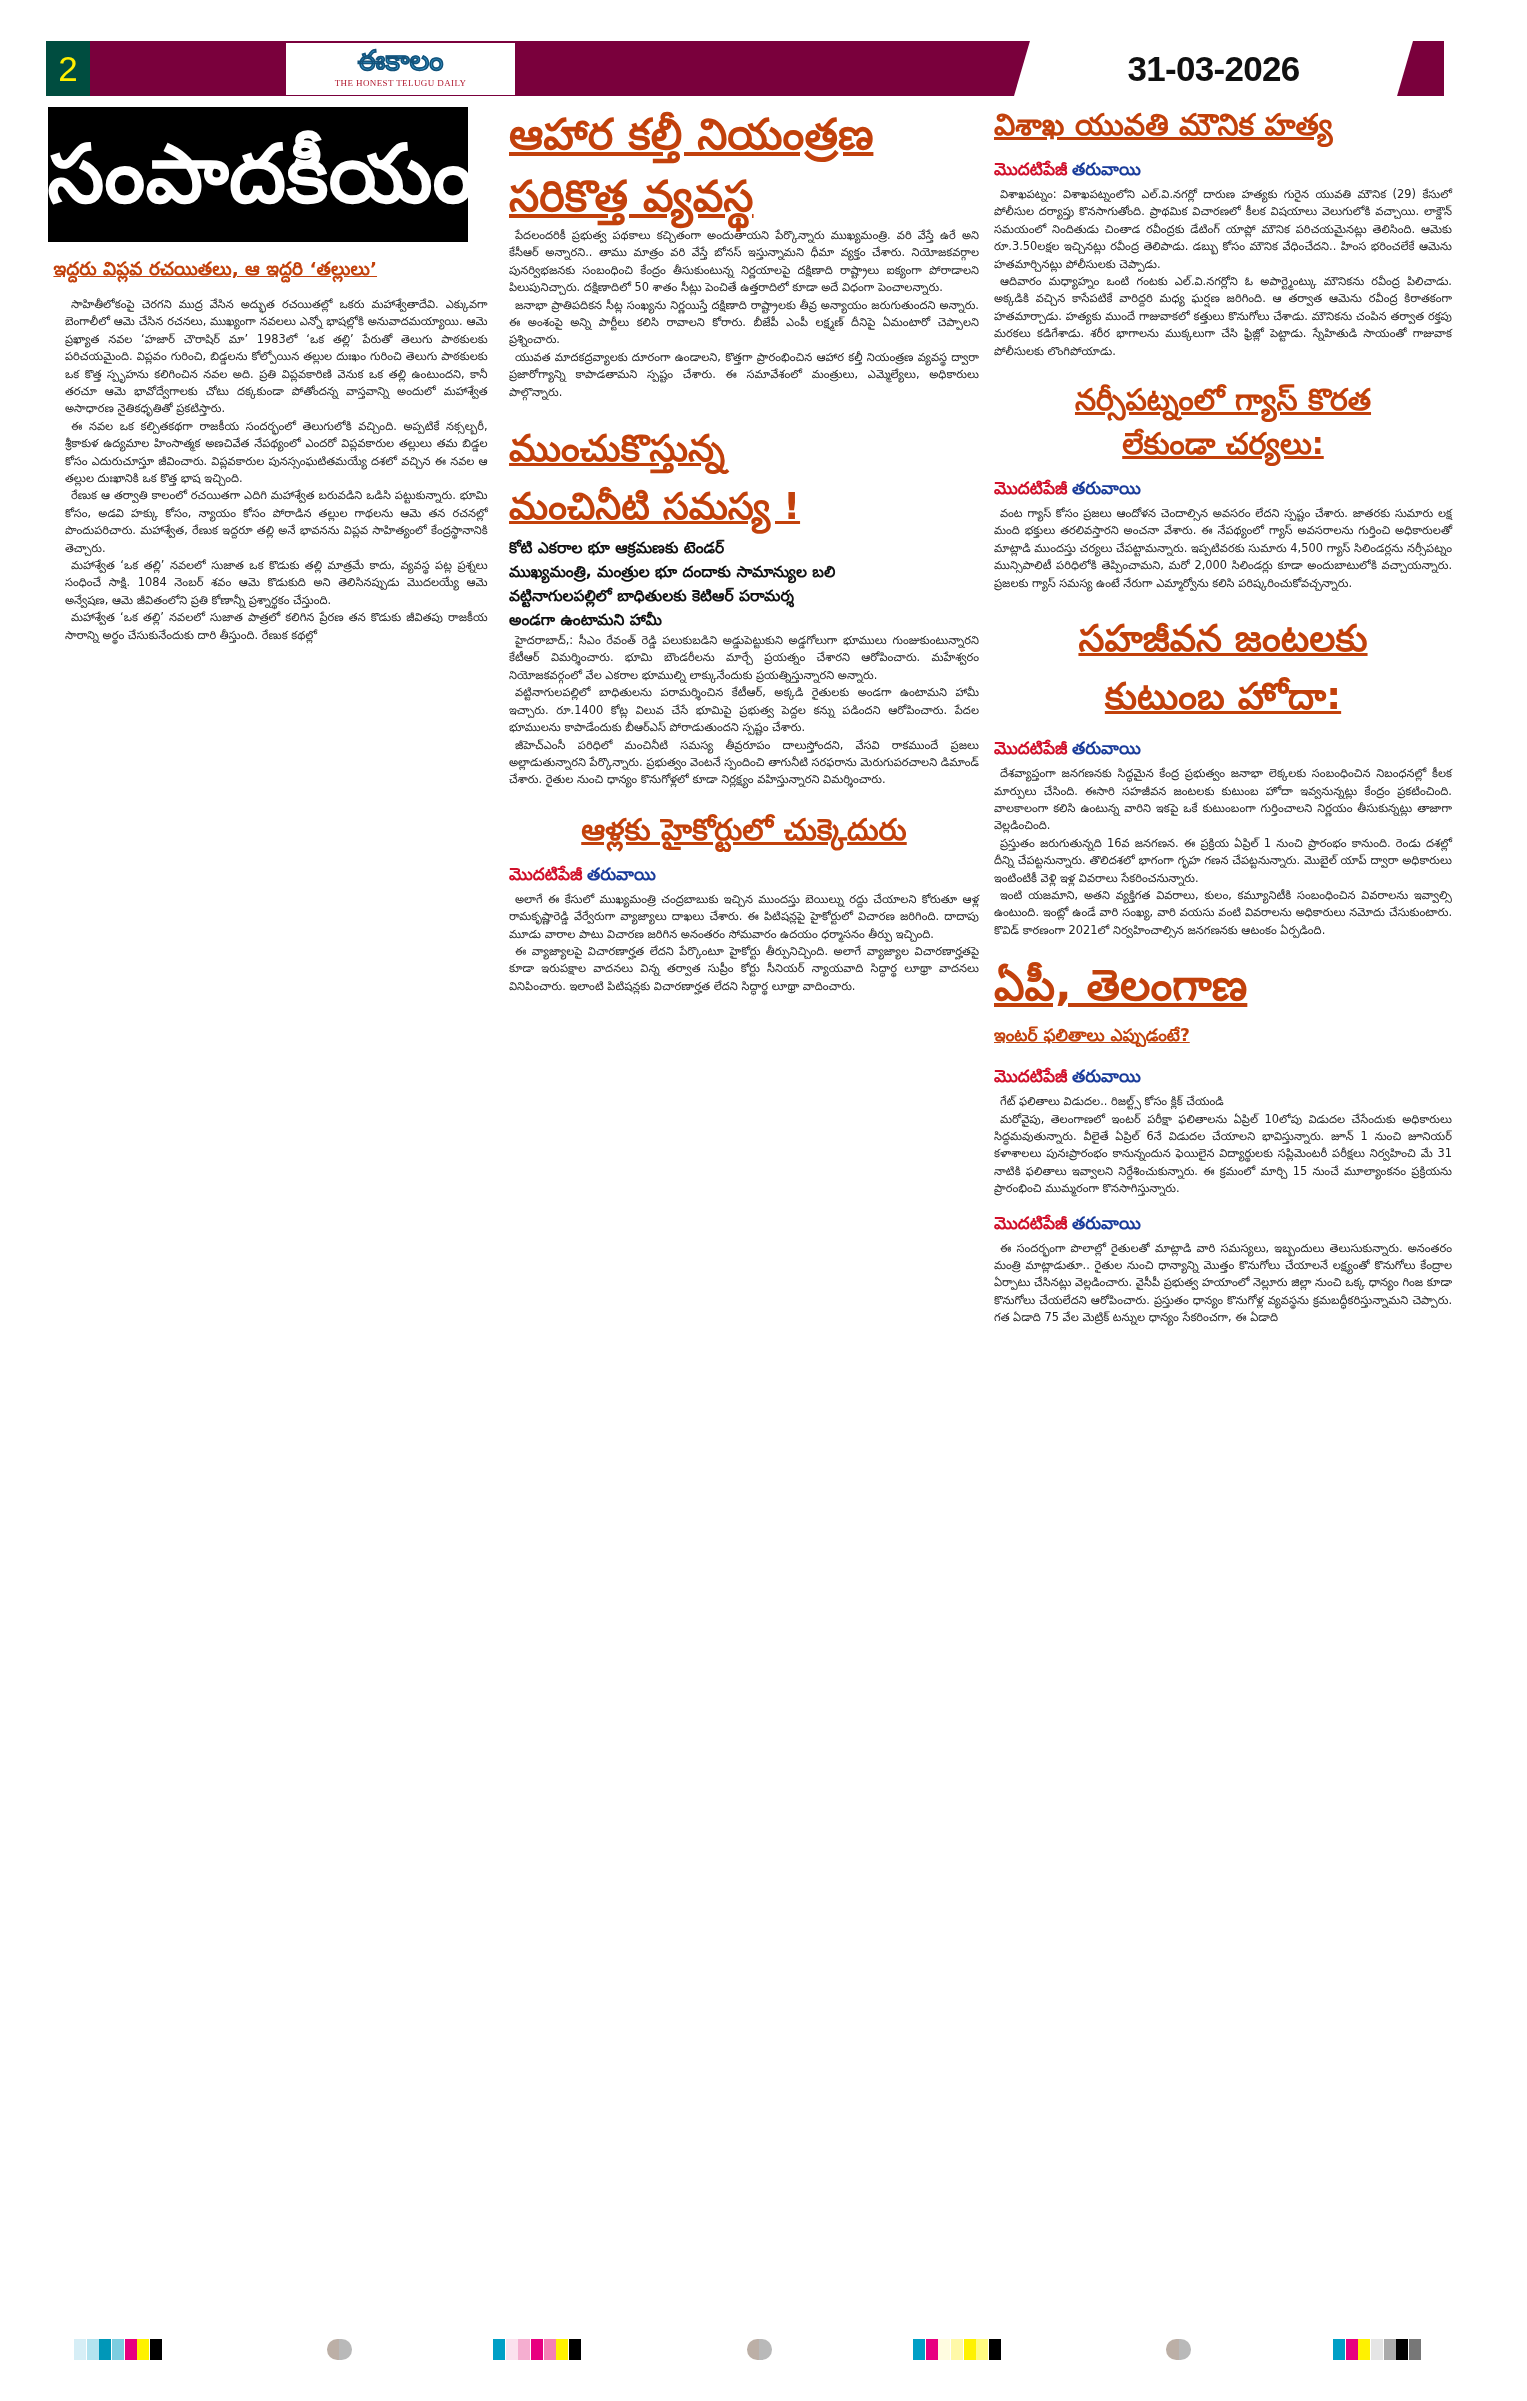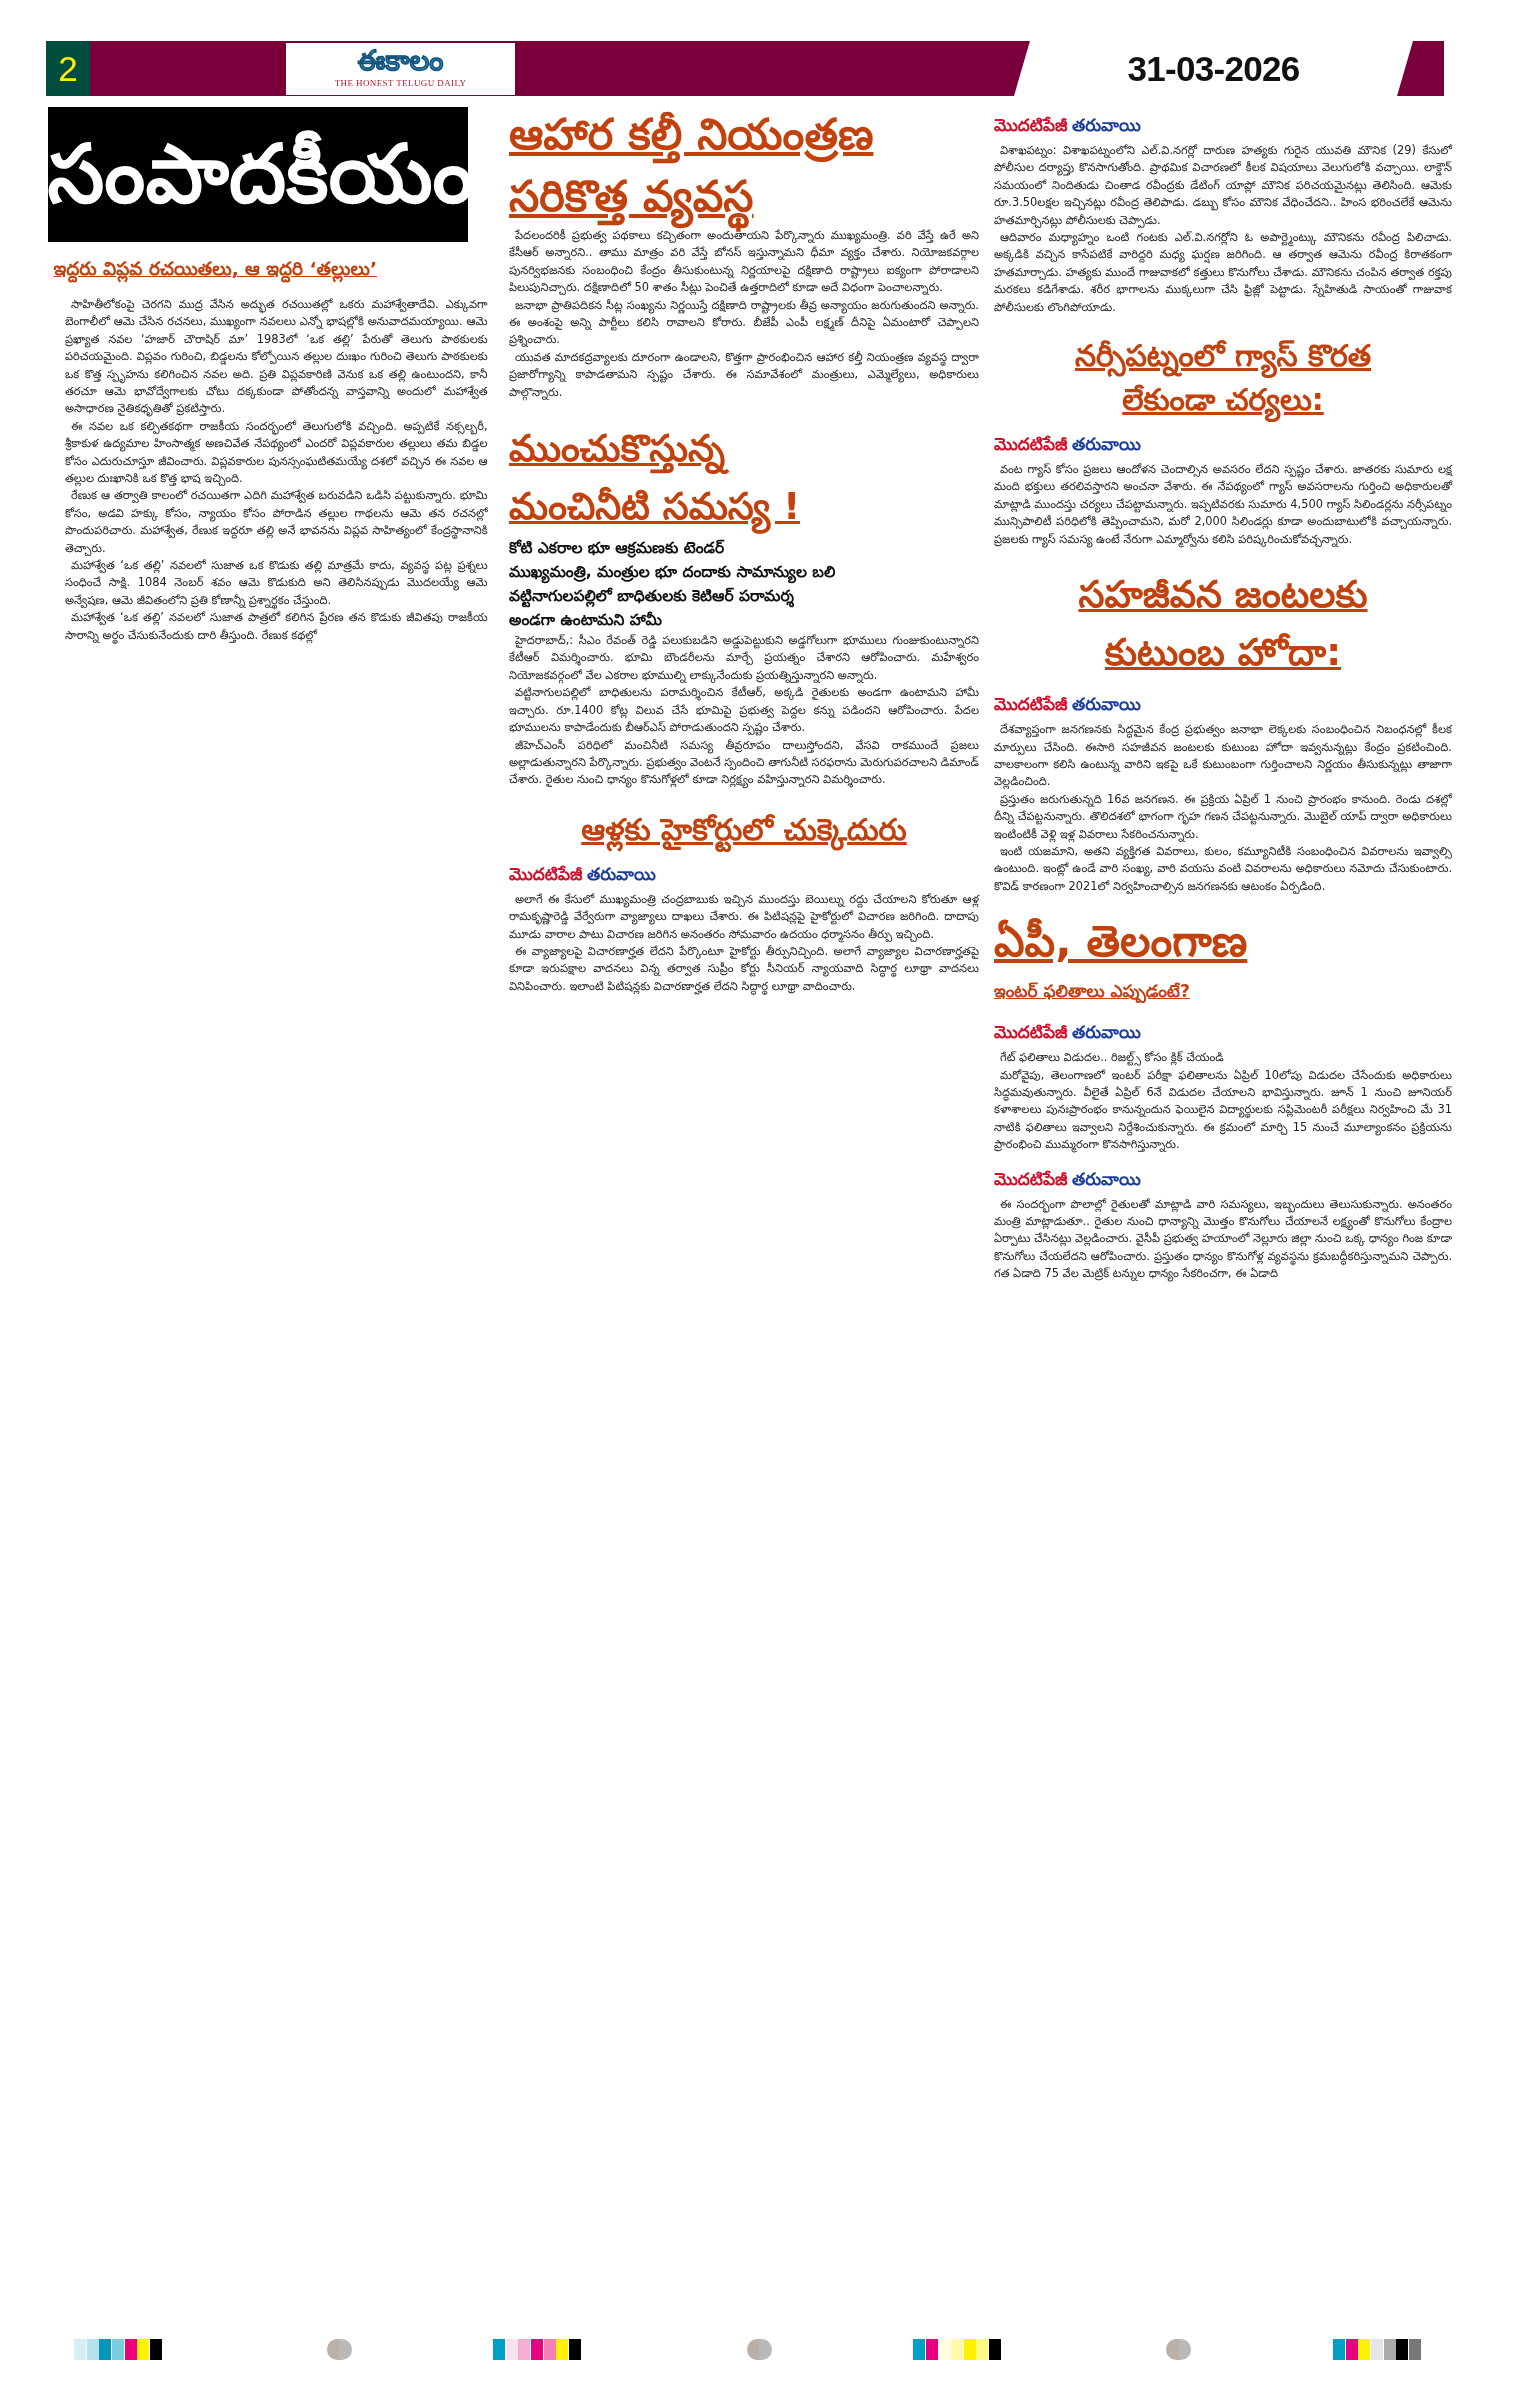--- a/index.html
+++ b/index.html
@@ -100,20 +100,21 @@
     </div>
     <div class="body-text">
       <p>అలాగే ఈ కేసులో ముఖ్యమంత్రి చంద్రబాబుకు ఇచ్చిన ముందస్తు బెయిల్ను రద్దు చేయాలని కోరుతూ ఆళ్ల రామకృష్ణారెడ్డి వేర్వేరుగా వ్యాజ్యాలు దాఖలు చేశారు. ఈ పిటిషన్లపై హైకోర్టులో విచారణ జరిగింది. దాదాపు మూడు వారాల పాటు విచారణ జరిగిన అనంతరం సోమవారం ఉదయం ధర్మాసనం తీర్పు ఇచ్చింది.</p>
       <p>ఈ వ్యాజ్యాలపై విచారణార్హత లేదని పేర్కొంటూ హైకోర్టు తీర్పునిచ్చింది. అలాగే వ్యాజ్యాల విచారణార్హతపై కూడా ఇరుపక్షాల వాదనలు విన్న తర్వాత సుప్రీం కోర్టు సీనియర్ న్యాయవాది సిద్ధార్థ లూథ్రా వాదనలు వినిపించారు. ఇలాంటి పిటిషన్లకు విచారణార్హత లేదని సిద్ధార్థ లూథ్రా వాదించారు.</p>
     </div>
   </article>
 </div>
 
 <div class="col col-right">
   <article>
+    <div class="hl hl-md">విశాఖ యువతి మౌనిక హత్య</div>
     <div class="cont-tag">
       <span class="cont-red">మొదటిపేజీ</span><span class="cont-blue">తరువాయి</span>
     </div>
     <div class="body-text">
       <p>విశాఖపట్నం: విశాఖపట్నంలోని ఎల్.వి.నగర్లో దారుణ హత్యకు గురైన యువతి మౌనిక (29) కేసులో పోలీసుల దర్యాప్తు కొనసాగుతోంది. ప్రాథమిక విచారణలో కీలక విషయాలు వెలుగులోకి వచ్చాయి. లాక్డౌన్ సమయంలో నిందితుడు చింతాడ రవీంద్రకు డేటింగ్ యాప్లో మౌనిక పరిచయమైనట్లు తెలిసింది. ఆమెకు రూ.3.50లక్షల ఇచ్చినట్లు రవీంద్ర తెలిపాడు. డబ్బు కోసం మౌనిక వేధించేదని.. హింస భరించలేకే ఆమెను హతమార్చినట్లు పోలీసులకు చెప్పాడు.</p>
       <p>ఆదివారం మధ్యాహ్నం ఒంటి గంటకు ఎల్.వి.నగర్లోని ఓ అపార్ట్మెంట్కు మౌనికను రవీంద్ర పిలిచాడు. అక్కడికి వచ్చిన కాసేపటికే వారిద్దరి మధ్య ఘర్షణ జరిగింది. ఆ తర్వాత ఆమెను రవీంద్ర కిరాతకంగా హతమార్చాడు. హత్యకు ముందే గాజువాకలో కత్తులు కొనుగోలు చేశాడు. మౌనికను చంపిన తర్వాత రక్తపు మరకలు కడిగేశాడు. శరీర భాగాలను ముక్కలుగా చేసి ఫ్రిజ్లో పెట్టాడు. స్నేహితుడి సాయంతో గాజువాక పోలీసులకు లొంగిపోయాడు.</p>
     </div>
   </article>
 
   <article style="margin-top:18px;">

